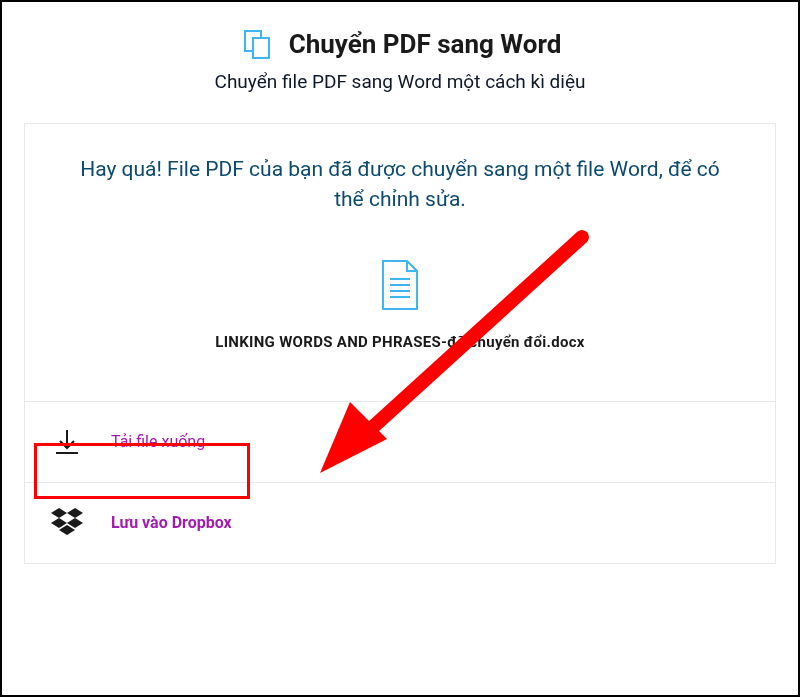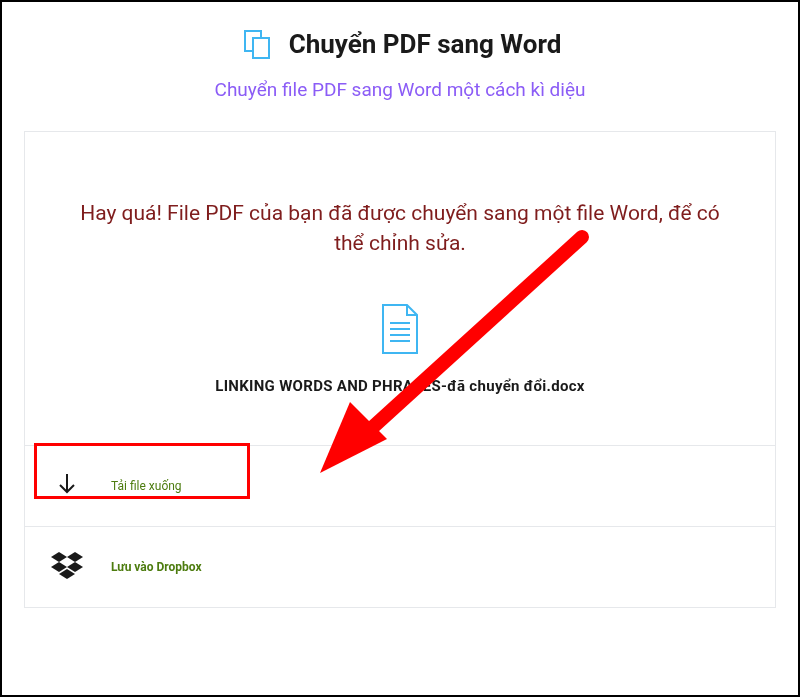--- a/index.html
+++ b/index.html
@@ -16,45 +16,44 @@
   }
   .header {
     text-align: center;
     margin-bottom: 30px;
   }
   .header-title-row {
     display: flex;
     align-items: center;
     justify-content: center;
     gap: 14px;
-    margin-bottom: 16px;
+    margin-bottom: 8px;
   }
   .header-title {
     font-size: 26px;
     font-weight: 700;
     color: #1a1a1a;
   }
   .header-subtitle {
     font-size: 19px;
-    color: #8b5cf6;
+    color: #0f172a;
   }
   .card {
     border: 1px solid #e6e8eb;
   }
   .result-block {
     padding: 30px 40px 50px 40px;
     text-align: center;
     border-bottom: 1px solid #e6e8eb;
   }
   .result-message {
     font-size: 21px;
-    color: #7f1d1d;
+    color: #0c4a6e;
     line-height: 1.45;
     margin-bottom: 44px;
-    margin-top: 36px;
   }
   .file-icon-wrap {
     display: flex;
     justify-content: center;
     margin-bottom: 18px;
   }
   .file-name {
     font-size: 15px;
     font-weight: 700;
     color: #1a1a1a;
@@ -63,22 +62,22 @@
   .action-row {
     display: flex;
     align-items: center;
     gap: 26px;
     padding: 22px 24px;
     border-bottom: 1px solid #e6e8eb;
     cursor: pointer;
   }
   .action-row:last-child { border-bottom: none; font-weight: bold; }
   .action-label {
-    font-size: 12px;
-    color: #4d7c0f;
+    font-size: 16px;
+    color: #a21caf;
   }
   .icon-box {
     width: 36px;
     height: 36px;
     display: flex;
     align-items: center;
     justify-content: center;
     flex-shrink: 0;
   }
   .highlight-box {

